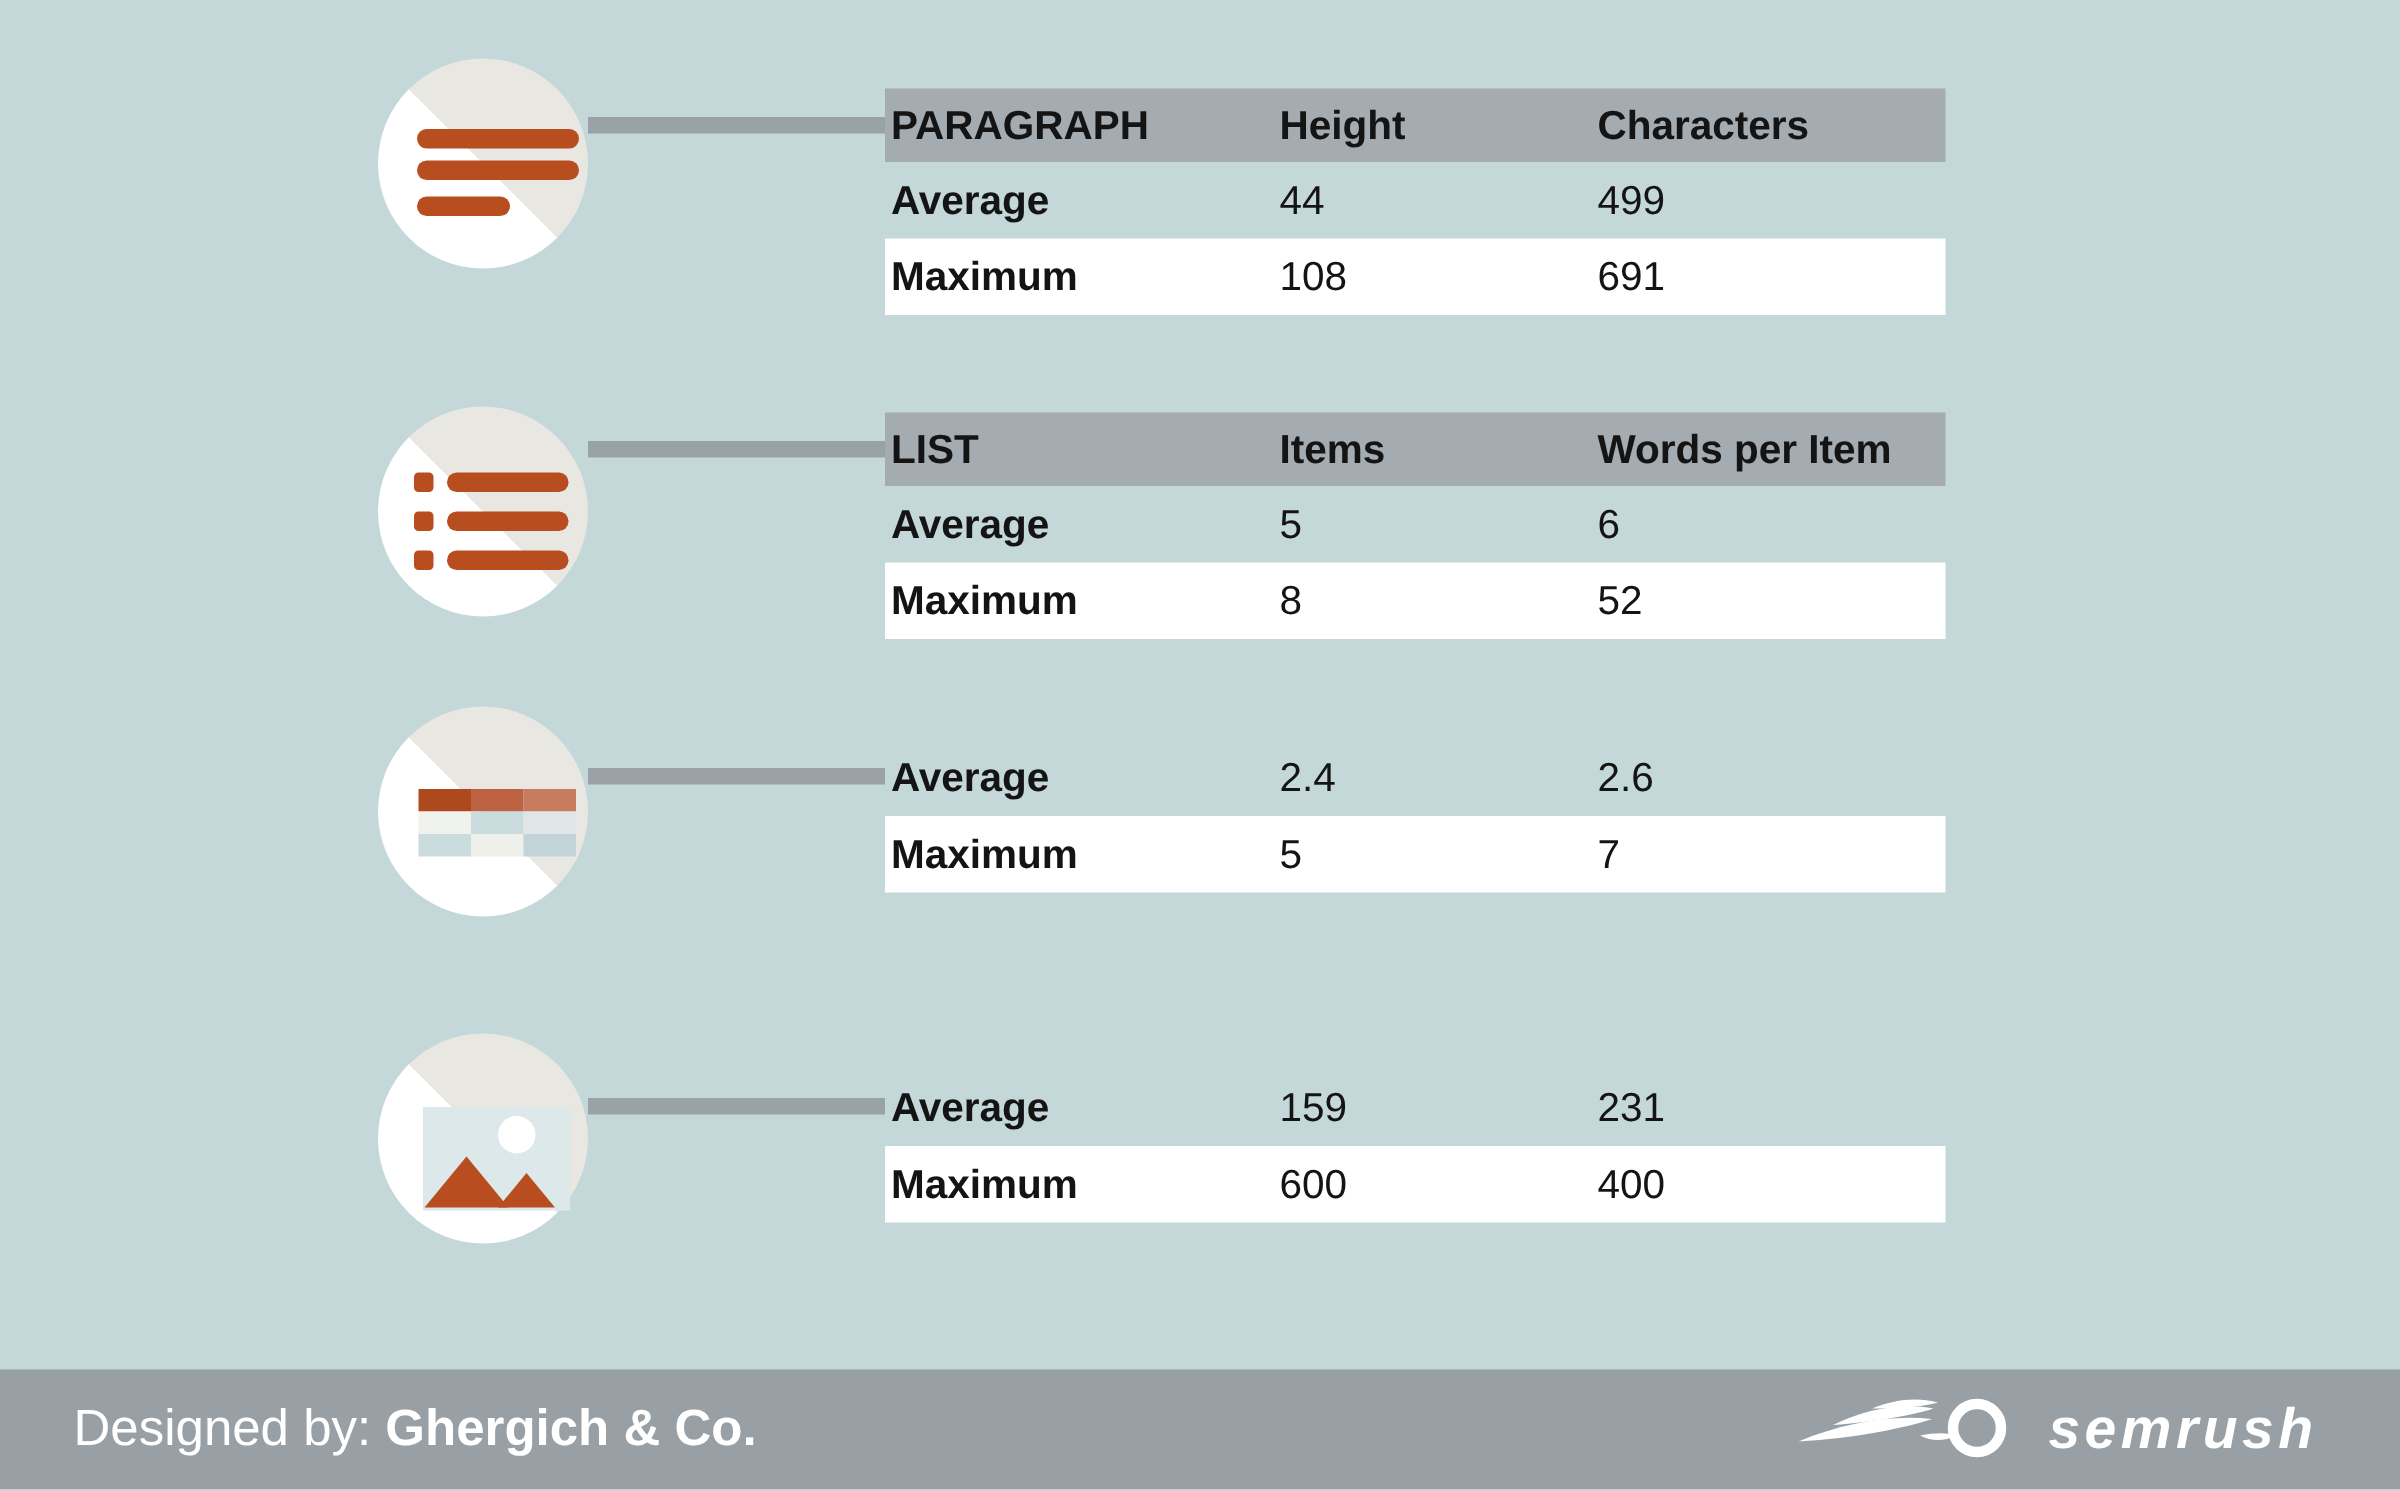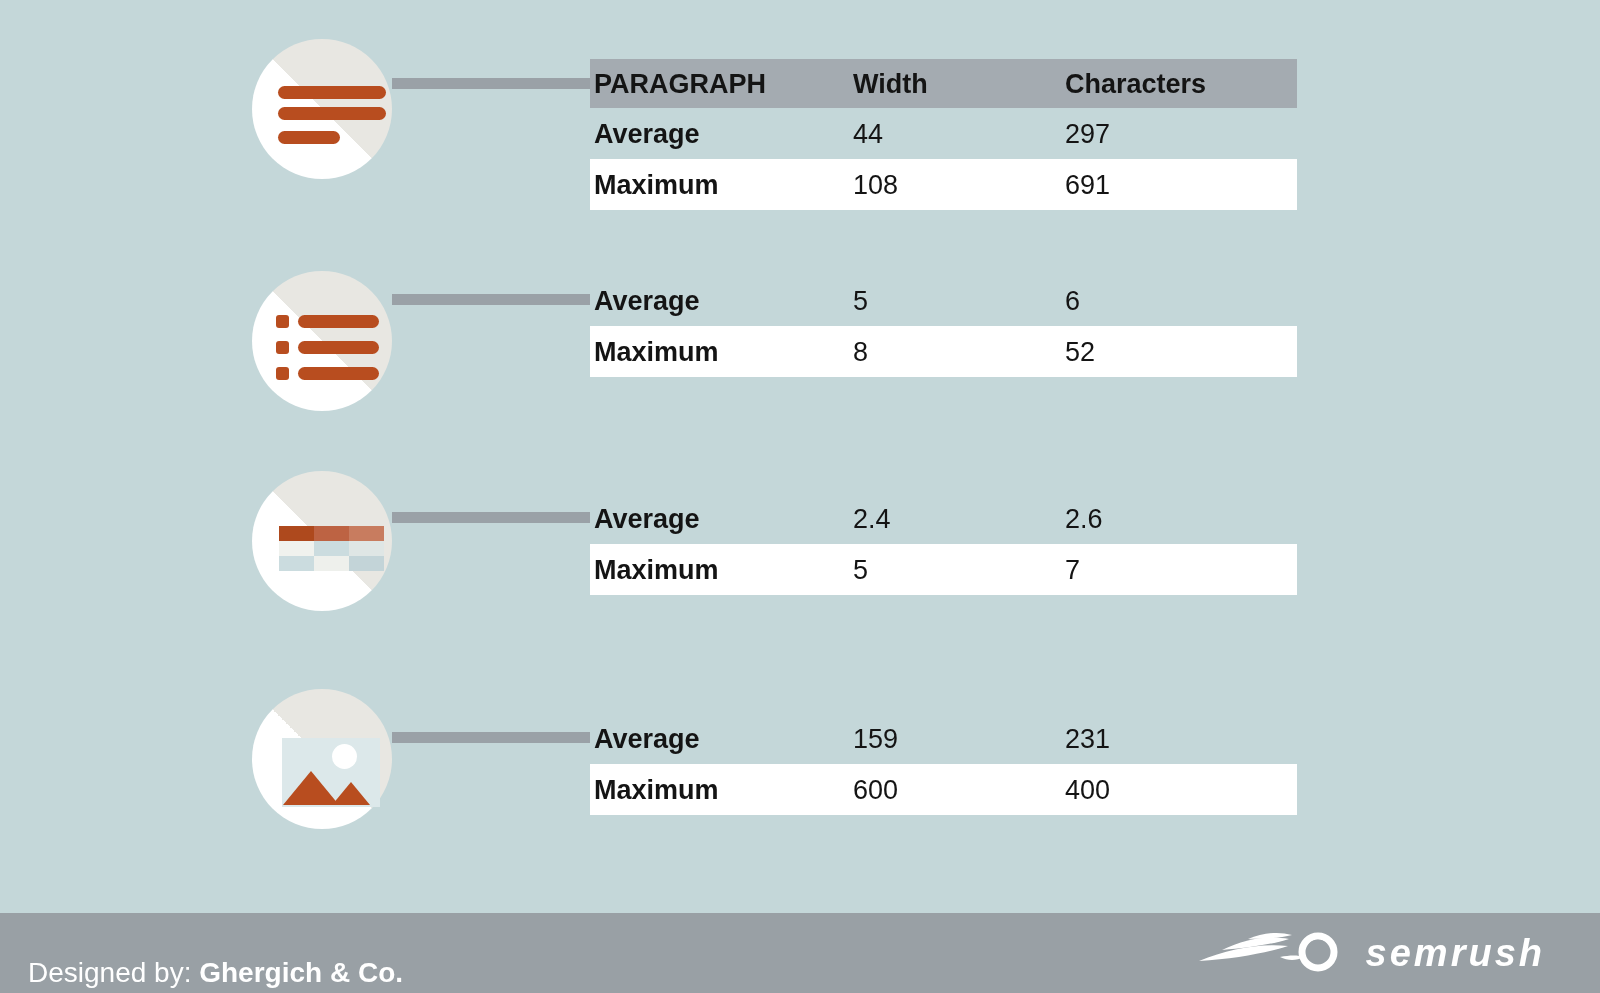--- a/index.html
+++ b/index.html
@@ -77,22 +77,22 @@
   .tri { position:absolute; bottom:2px; width:0; height:0; }
   .tri.big   { left:1px;  border-left:28px solid transparent; border-right:28px solid transparent; border-bottom:34px solid #b84d1f; }
   .tri.small { left:50px; border-left:19px solid transparent; border-right:19px solid transparent; border-bottom:23px solid #b84d1f; }
 
   
   .footer {
     position:absolute; left:0; bottom:0; width:1600px; height:80px;
     background:#99a0a5; color:#ffffff;
   }
   .designed-by {
-    position:absolute; left:28px; top:50%; transform:translateY(-50%);
-    font-size:28px; white-space:nowrap;margin-top:20px;
+    position:absolute; left:49px; top:50%; transform:translateY(-50%);
+    font-size:34px; white-space:nowrap;
   }
   .designed-by .name { font-weight:bold; }
   .brand {
     position:absolute; right:55px; top:50%; transform:translateY(-50%);
     display:flex; align-items:center; gap:20px;
   }
   .wordmark {
     font-size:38px; font-weight:bold; font-style:italic;
     letter-spacing:3px; color:#ffffff; line-height:1;
   }
@@ -104,27 +104,27 @@
 
   <div class="section" id="sec0">
     <div class="icon-circle">
       <div class="pbar b1"></div>
       <div class="pbar b2"></div>
       <div class="pbar b3"></div>
     </div>
     <div class="connector"></div>
     <div class="thead">
       <span class="cell c1">PARAGRAPH</span>
-      <span class="cell c2">Width</span>
+      <span class="cell c2">Height</span>
       <span class="cell c3">Characters</span>
     </div>
     <div class="trow">
       <span class="cell c1">Average</span>
       <span class="cell c2">44</span>
-      <span class="cell c3">297</span>
+      <span class="cell c3">499</span>
     </div>
     <div class="trow white">
       <span class="cell c1">Maximum</span>
       <span class="cell c2">108</span>
       <span class="cell c3">691</span>
     </div>
   </div>
 
   <div class="section" id="sec1">
     <div class="icon-circle">
@@ -135,20 +135,25 @@
       <div class="lrow r2">
           <span class="bullet"></span>
           <span class="bar"></span>
         </div>
       <div class="lrow r3">
           <span class="bullet"></span>
           <span class="bar"></span>
         </div>
     </div>
     <div class="connector"></div>
+    <div class="thead">
+      <span class="cell c1">LIST</span>
+      <span class="cell c2">Items</span>
+      <span class="cell c3">Words per Item</span>
+    </div>
     <div class="trow">
       <span class="cell c1">Average</span>
       <span class="cell c2">5</span>
       <span class="cell c3">6</span>
     </div>
     <div class="trow white">
       <span class="cell c1">Maximum</span>
       <span class="cell c2">8</span>
       <span class="cell c3">52</span>
     </div>

